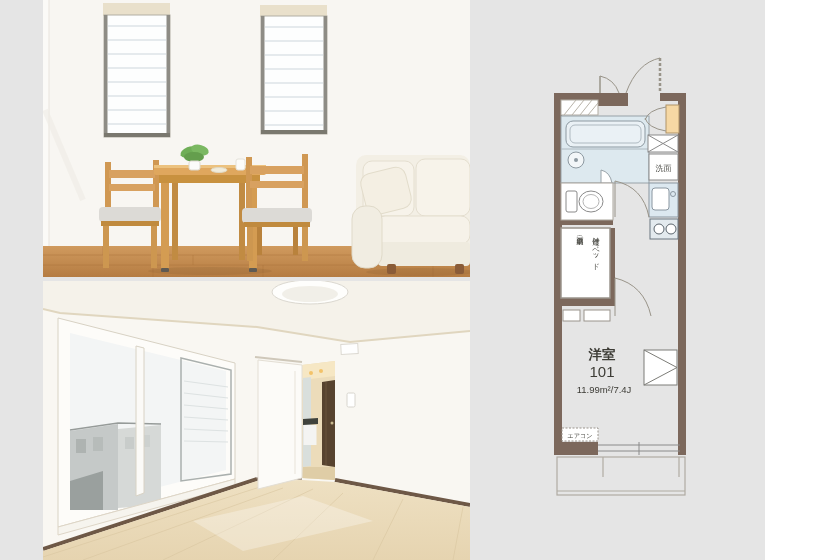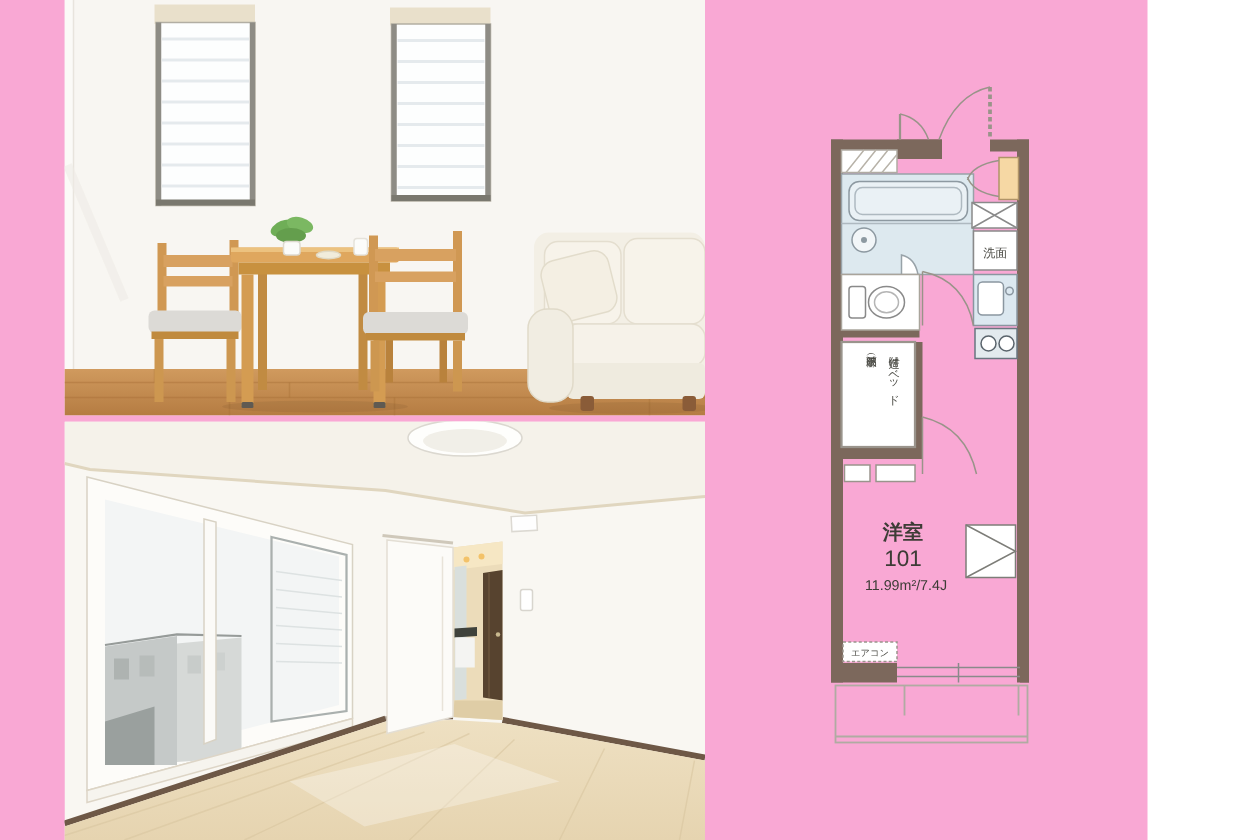--- a/index.html
+++ b/index.html
@@ -1,17 +1,17 @@
 <!DOCTYPE html>
 <html><head>
 <meta charset="utf-8">
 <style>
   html,body{margin:0;padding:0;background:#ffffff;}
   body{font-family:"Liberation Sans","DejaVu Sans",sans-serif;}
-  .canvas{position:relative;width:765px;height:560px;background:#f9a8d4;overflow:hidden;}
+  .canvas{position:relative;width:765px;height:560px;background:#e5e5e5;overflow:hidden;}
   .photo{position:absolute;display:block;}
   .photo-top{left:43px;top:0;width:427px;height:277px;}
   .photo-bottom{left:43px;top:281px;width:427px;height:279px;}
   .floorplan{position:absolute;left:540px;top:50px;width:160px;height:455px;}
   svg{display:block;}
   text{font-family:"Liberation Sans","DejaVu Sans",sans-serif;}
   .fp-label{fill:#3d3c36;}
   .fp-small{fill:#4a4a44;}
   .vtext{writing-mode:vertical-rl;text-orientation:mixed;}
 </style>

